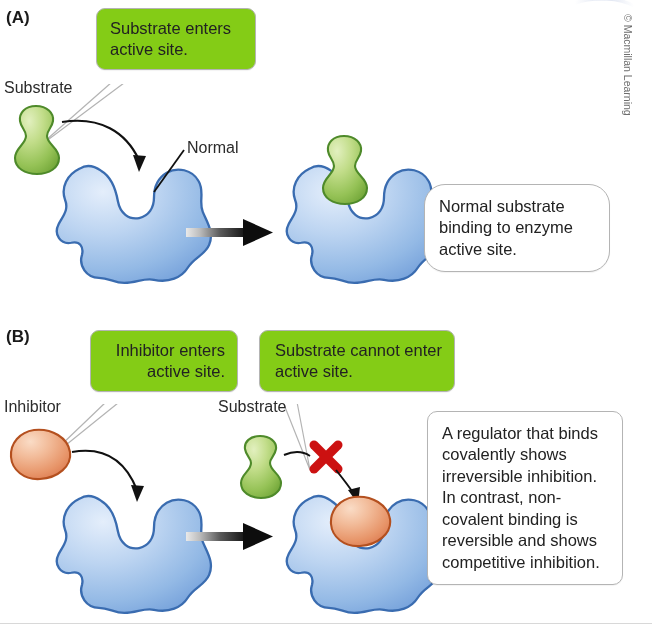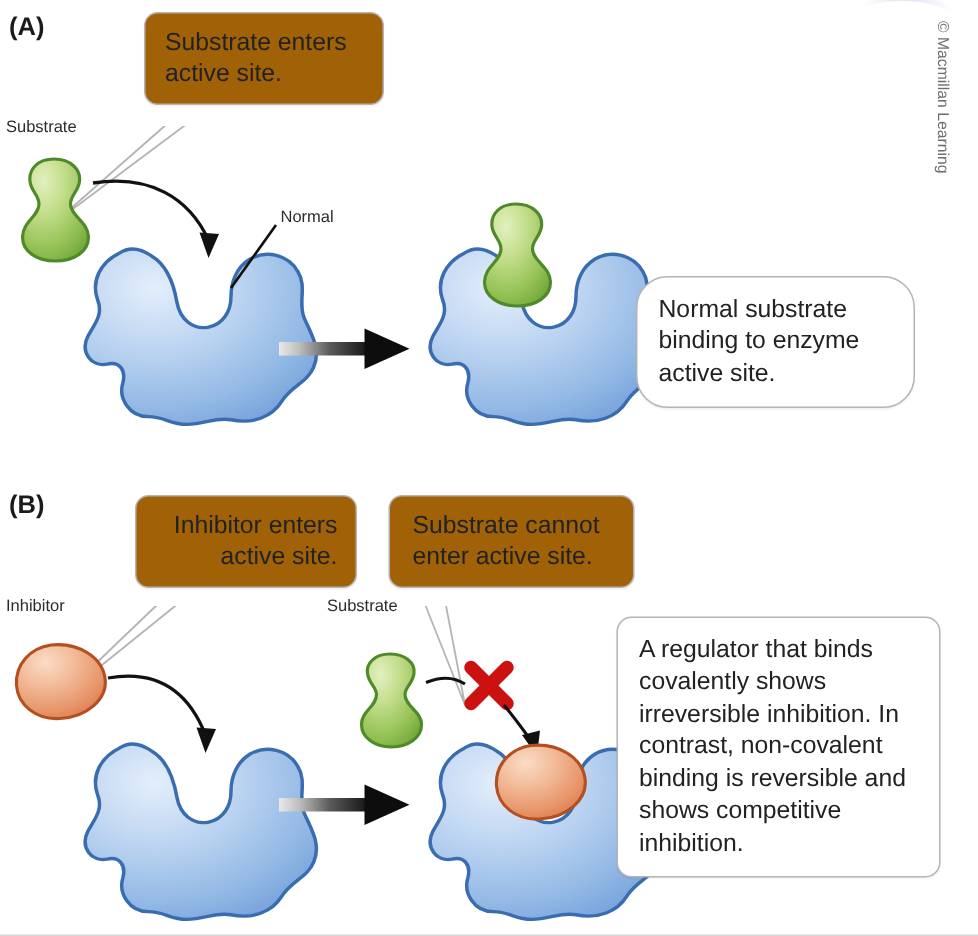--- a/index.html
+++ b/index.html
@@ -25,28 +25,28 @@
   
   .panel-letter {
     font-size: 17px;
     font-weight: bold;
     color: #1a1a1a;
     letter-spacing: 0px;
   }
 
   
   .plain-label {
-    font-size: 11px;
+    font-size: 16px;
     color: #2b2b2b;
     white-space: nowrap;
   }
 
   
   .callout {
-    background: #a16207;
+    background: #84cc16;
     border: 1.2px solid #b4b4b4;
     border-radius: 9px;
     box-sizing: border-box;
     font-size: 16.5px;
     line-height: 1.26;
     color: #222222;
     padding: 9px 12px 9px 13px;
     box-shadow: 0 1px 1px rgba(0,0,0,0.05);
   }
   .textbox {
@@ -245,23 +245,23 @@
   <div class="abs plain-label" style="left:4px; top:79px;">Substrate</div>
 
   <div class="abs plain-label" style="left:187px; top:139px;">Normal</div>
 
   <div class="abs textbox" style="left:424px; top:184px; width:186px;border-radius:21px;">Normal substrate binding to enzyme active site.</div>
 
   <div class="abs panel-letter" style="left:6px; top:327px;">(B)</div>
 
   <div class="abs callout" style="left:90px; top:330px; width:148px;text-align:right;">Inhibitor enters active site.</div>
 
-  <div class="abs callout" style="left:259px; top:330px; width:164px;padding-left:15px;">Substrate cannot enter active site.</div>
+  <div class="abs callout" style="left:259px; top:330px; width:196px;padding-left:15px;">Substrate cannot enter active site.</div>
 
   <div class="abs plain-label" style="left:4px; top:398px;">Inhibitor</div>
 
   <div class="abs plain-label" style="left:218px; top:398px;">Substrate</div>
 
-  <div class="abs textbox" style="left:411px; top:411px; width:216px;">A regulator that binds covalently shows irreversible inhibition. In contrast, non-covalent binding is reversible and shows competitive inhibition.</div>
+  <div class="abs textbox" style="left:427px; top:411px; width:196px;">A regulator that binds covalently shows irreversible inhibition. In contrast, non-covalent binding is reversible and shows competitive inhibition.</div>
 
   <div class="abs copyright" style="left:634px; top:14px;">© Macmillan Learning</div>
 
 </div>
 
 </body></html>

